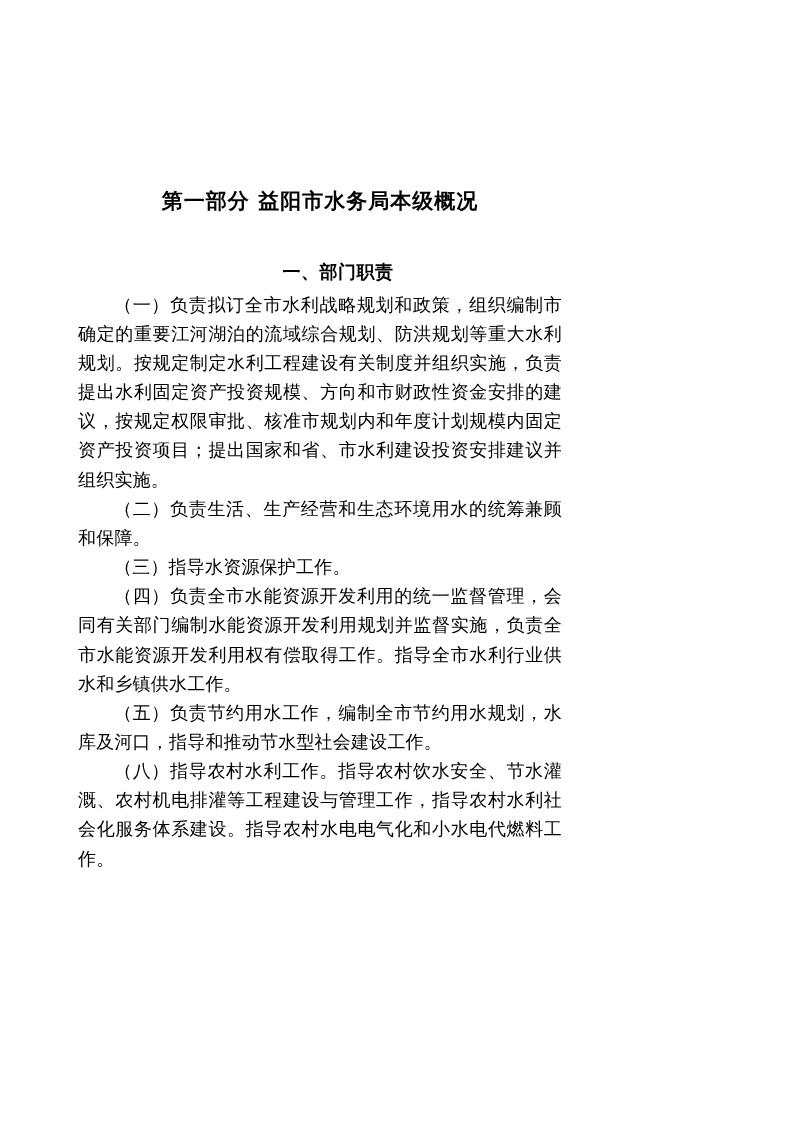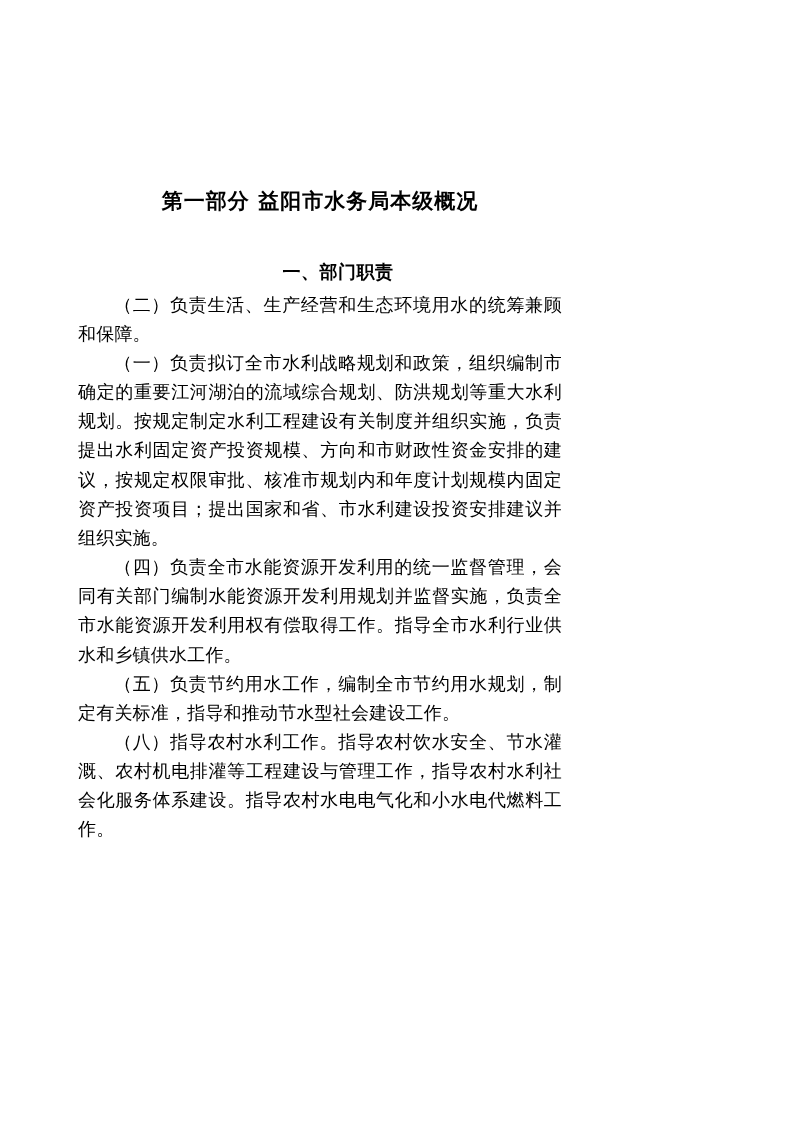--- a/index.html
+++ b/index.html
@@ -50,19 +50,20 @@
 </style>
 </head>
 <body>
 
 <div class="page">
 
   <h1 class="doc-title">第一部分  益阳市水务局本级概况</h1>
 
   <h2 class="section-heading">一、部门职责</h2>
 
+  <p class="para">（一）负责拟订全市水利战略规划和政策，组织编制市确定的重要江河湖泊的流域综合规划、防洪规划等重大水利规划。按规定制定水利工程建设有关制度并组织实施，负责提出水利固定资产投资规模、方向和市财政性资金安排的建议，按规定权限审批、核准市规划内和年度计划规模内固定资产投资项目；提出国家和省、市水利建设投资安排建议并组织实施。</p>
   <p class="para">（二）负责生活、生产经营和生态环境用水的统筹兼顾和保障。</p>
-  <p class="para">（一）负责拟订全市水利战略规划和政策，组织编制市确定的重要江河湖泊的流域综合规划、防洪规划等重大水利规划。按规定制定水利工程建设有关制度并组织实施，负责提出水利固定资产投资规模、方向和市财政性资金安排的建议，按规定权限审批、核准市规划内和年度计划规模内固定资产投资项目；提出国家和省、市水利建设投资安排建议并组织实施。</p>
+  <p class="para">（三）指导水资源保护工作。</p>
   <p class="para">（四）负责全市水能资源开发利用的统一监督管理，会同有关部门编制水能资源开发利用规划并监督实施，负责全市水能资源开发利用权有偿取得工作。指导全市水利行业供水和乡镇供水工作。</p>
-  <p class="para">（五）负责节约用水工作，编制全市节约用水规划，制定有关标准，指导和推动节水型社会建设工作。</p>
+  <p class="para">（五）负责节约用水工作，编制全市节约用水规划，水库及河口，指导和推动节水型社会建设工作。</p>
   <p class="para">（八）指导农村水利工作。指导农村饮水安全、节水灌溉、农村机电排灌等工程建设与管理工作，指导农村水利社会化服务体系建设。指导农村水电电气化和小水电代燃料工作。</p>
 
 </div>
 
 </body></html>

